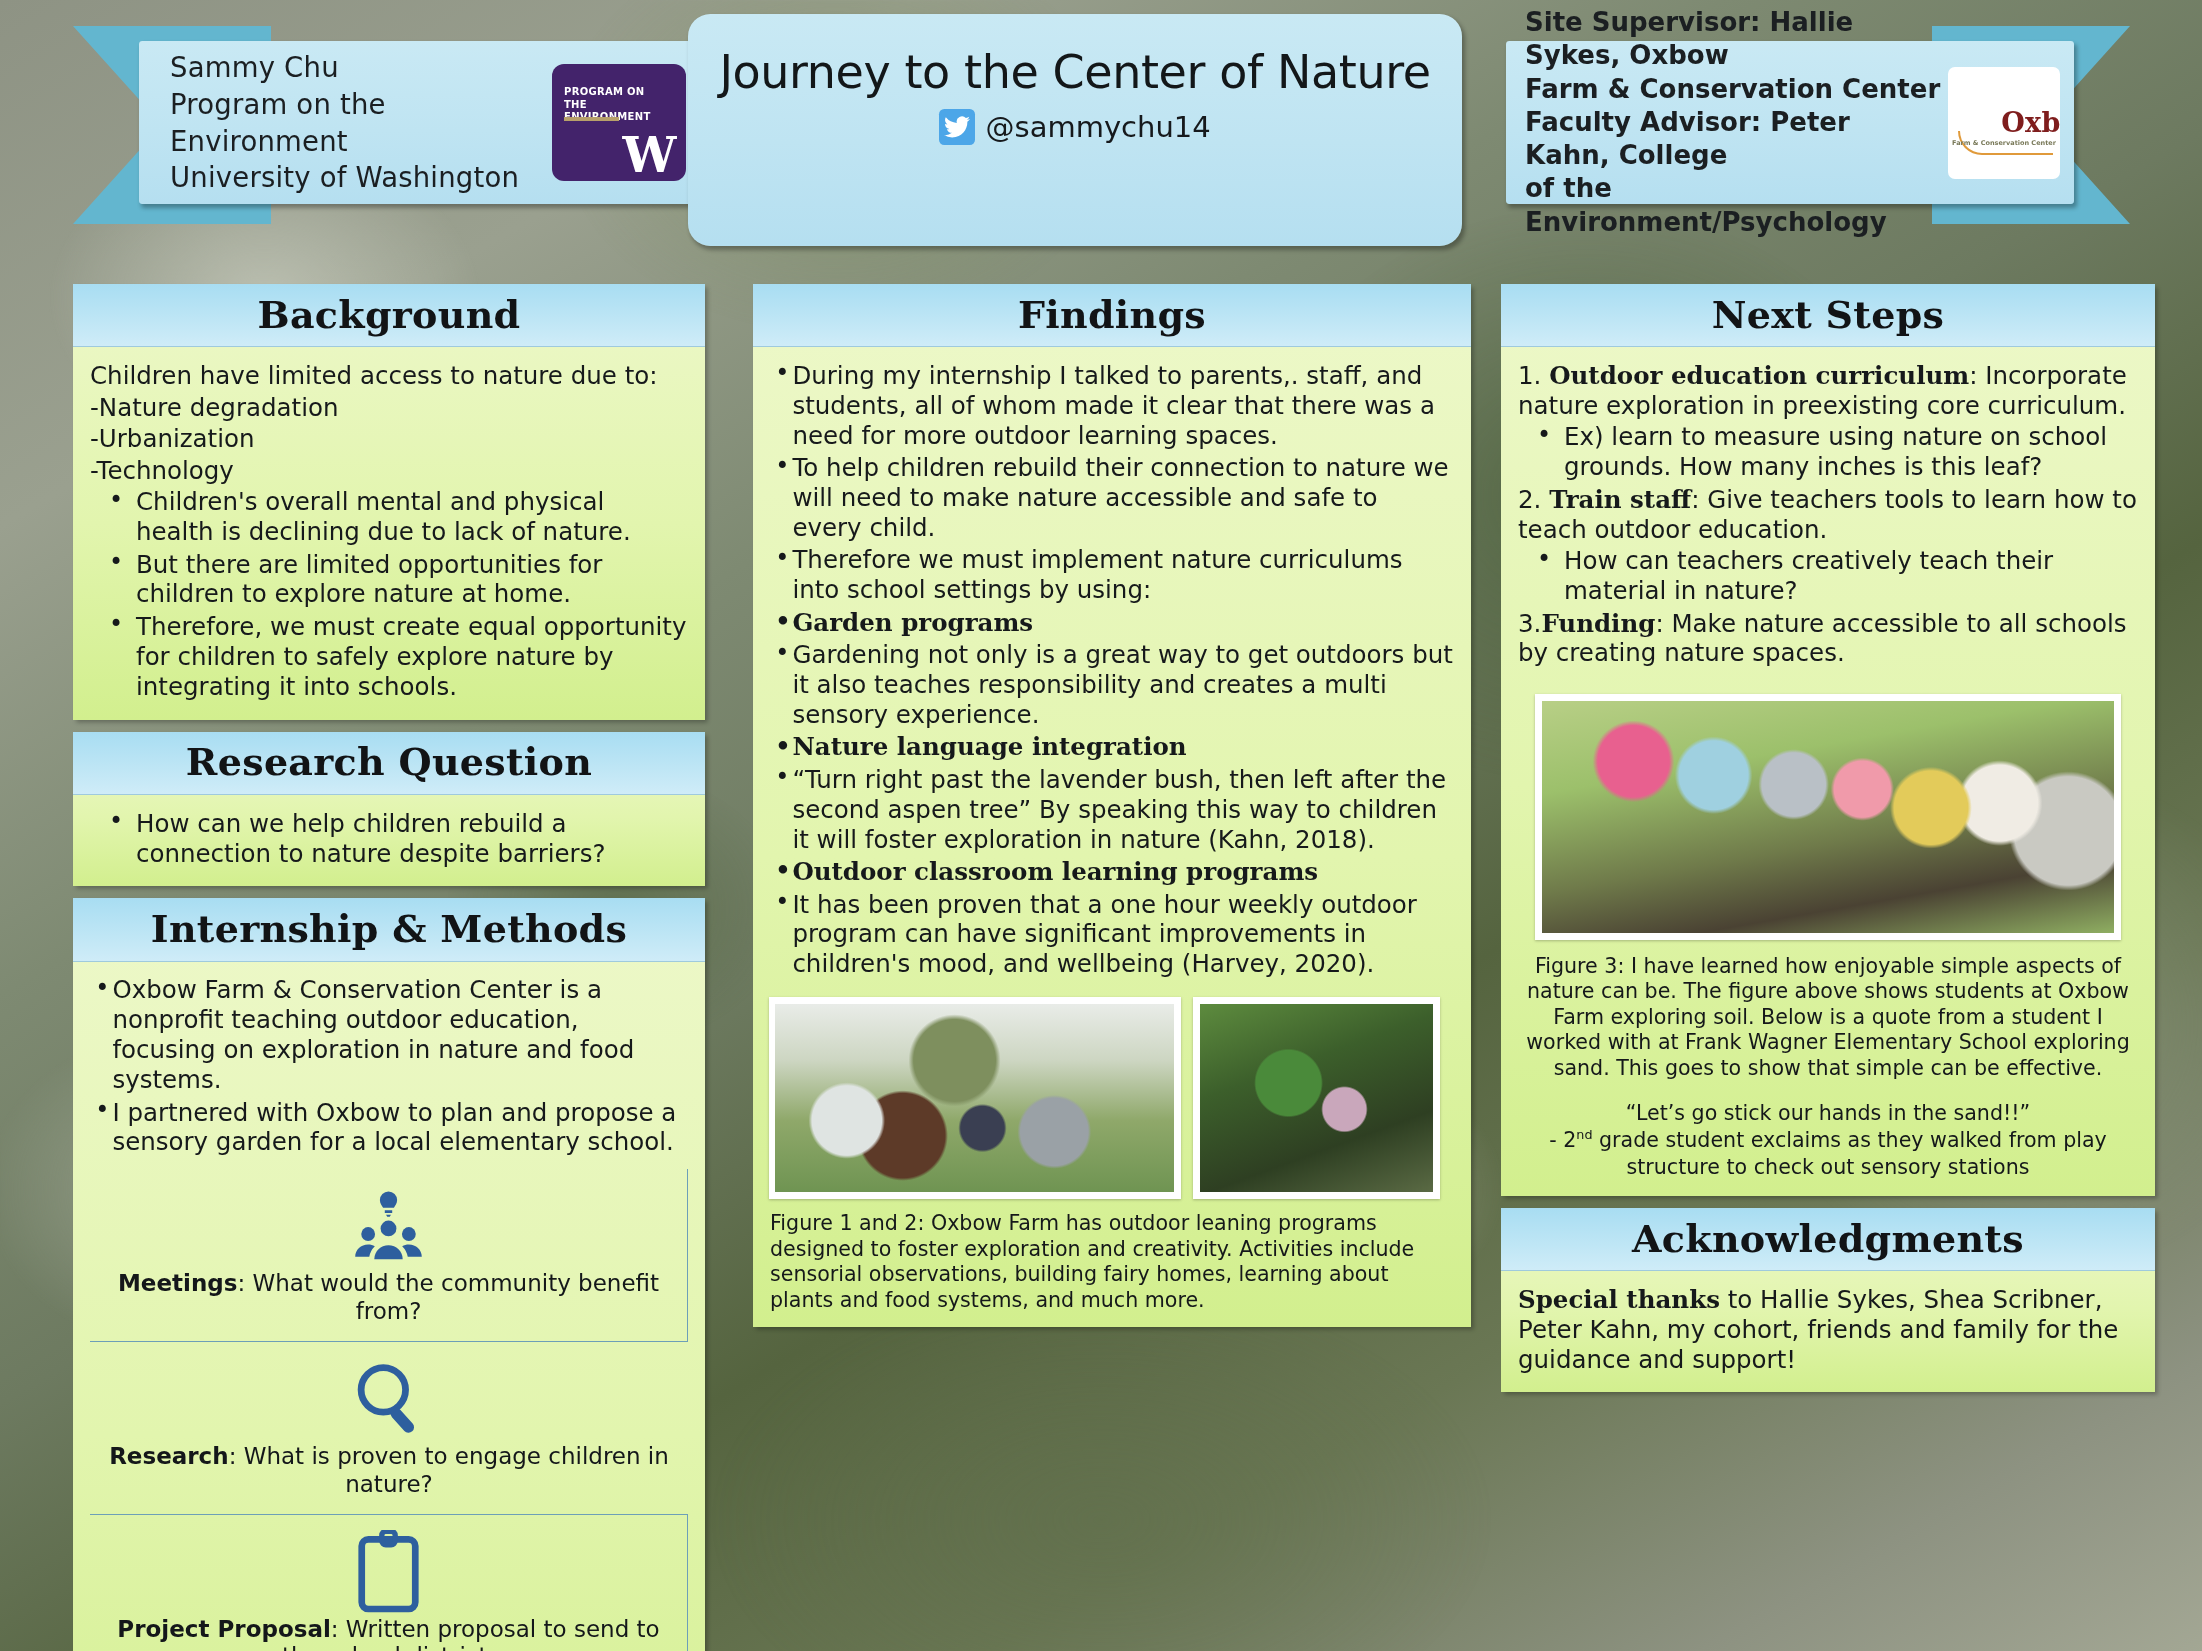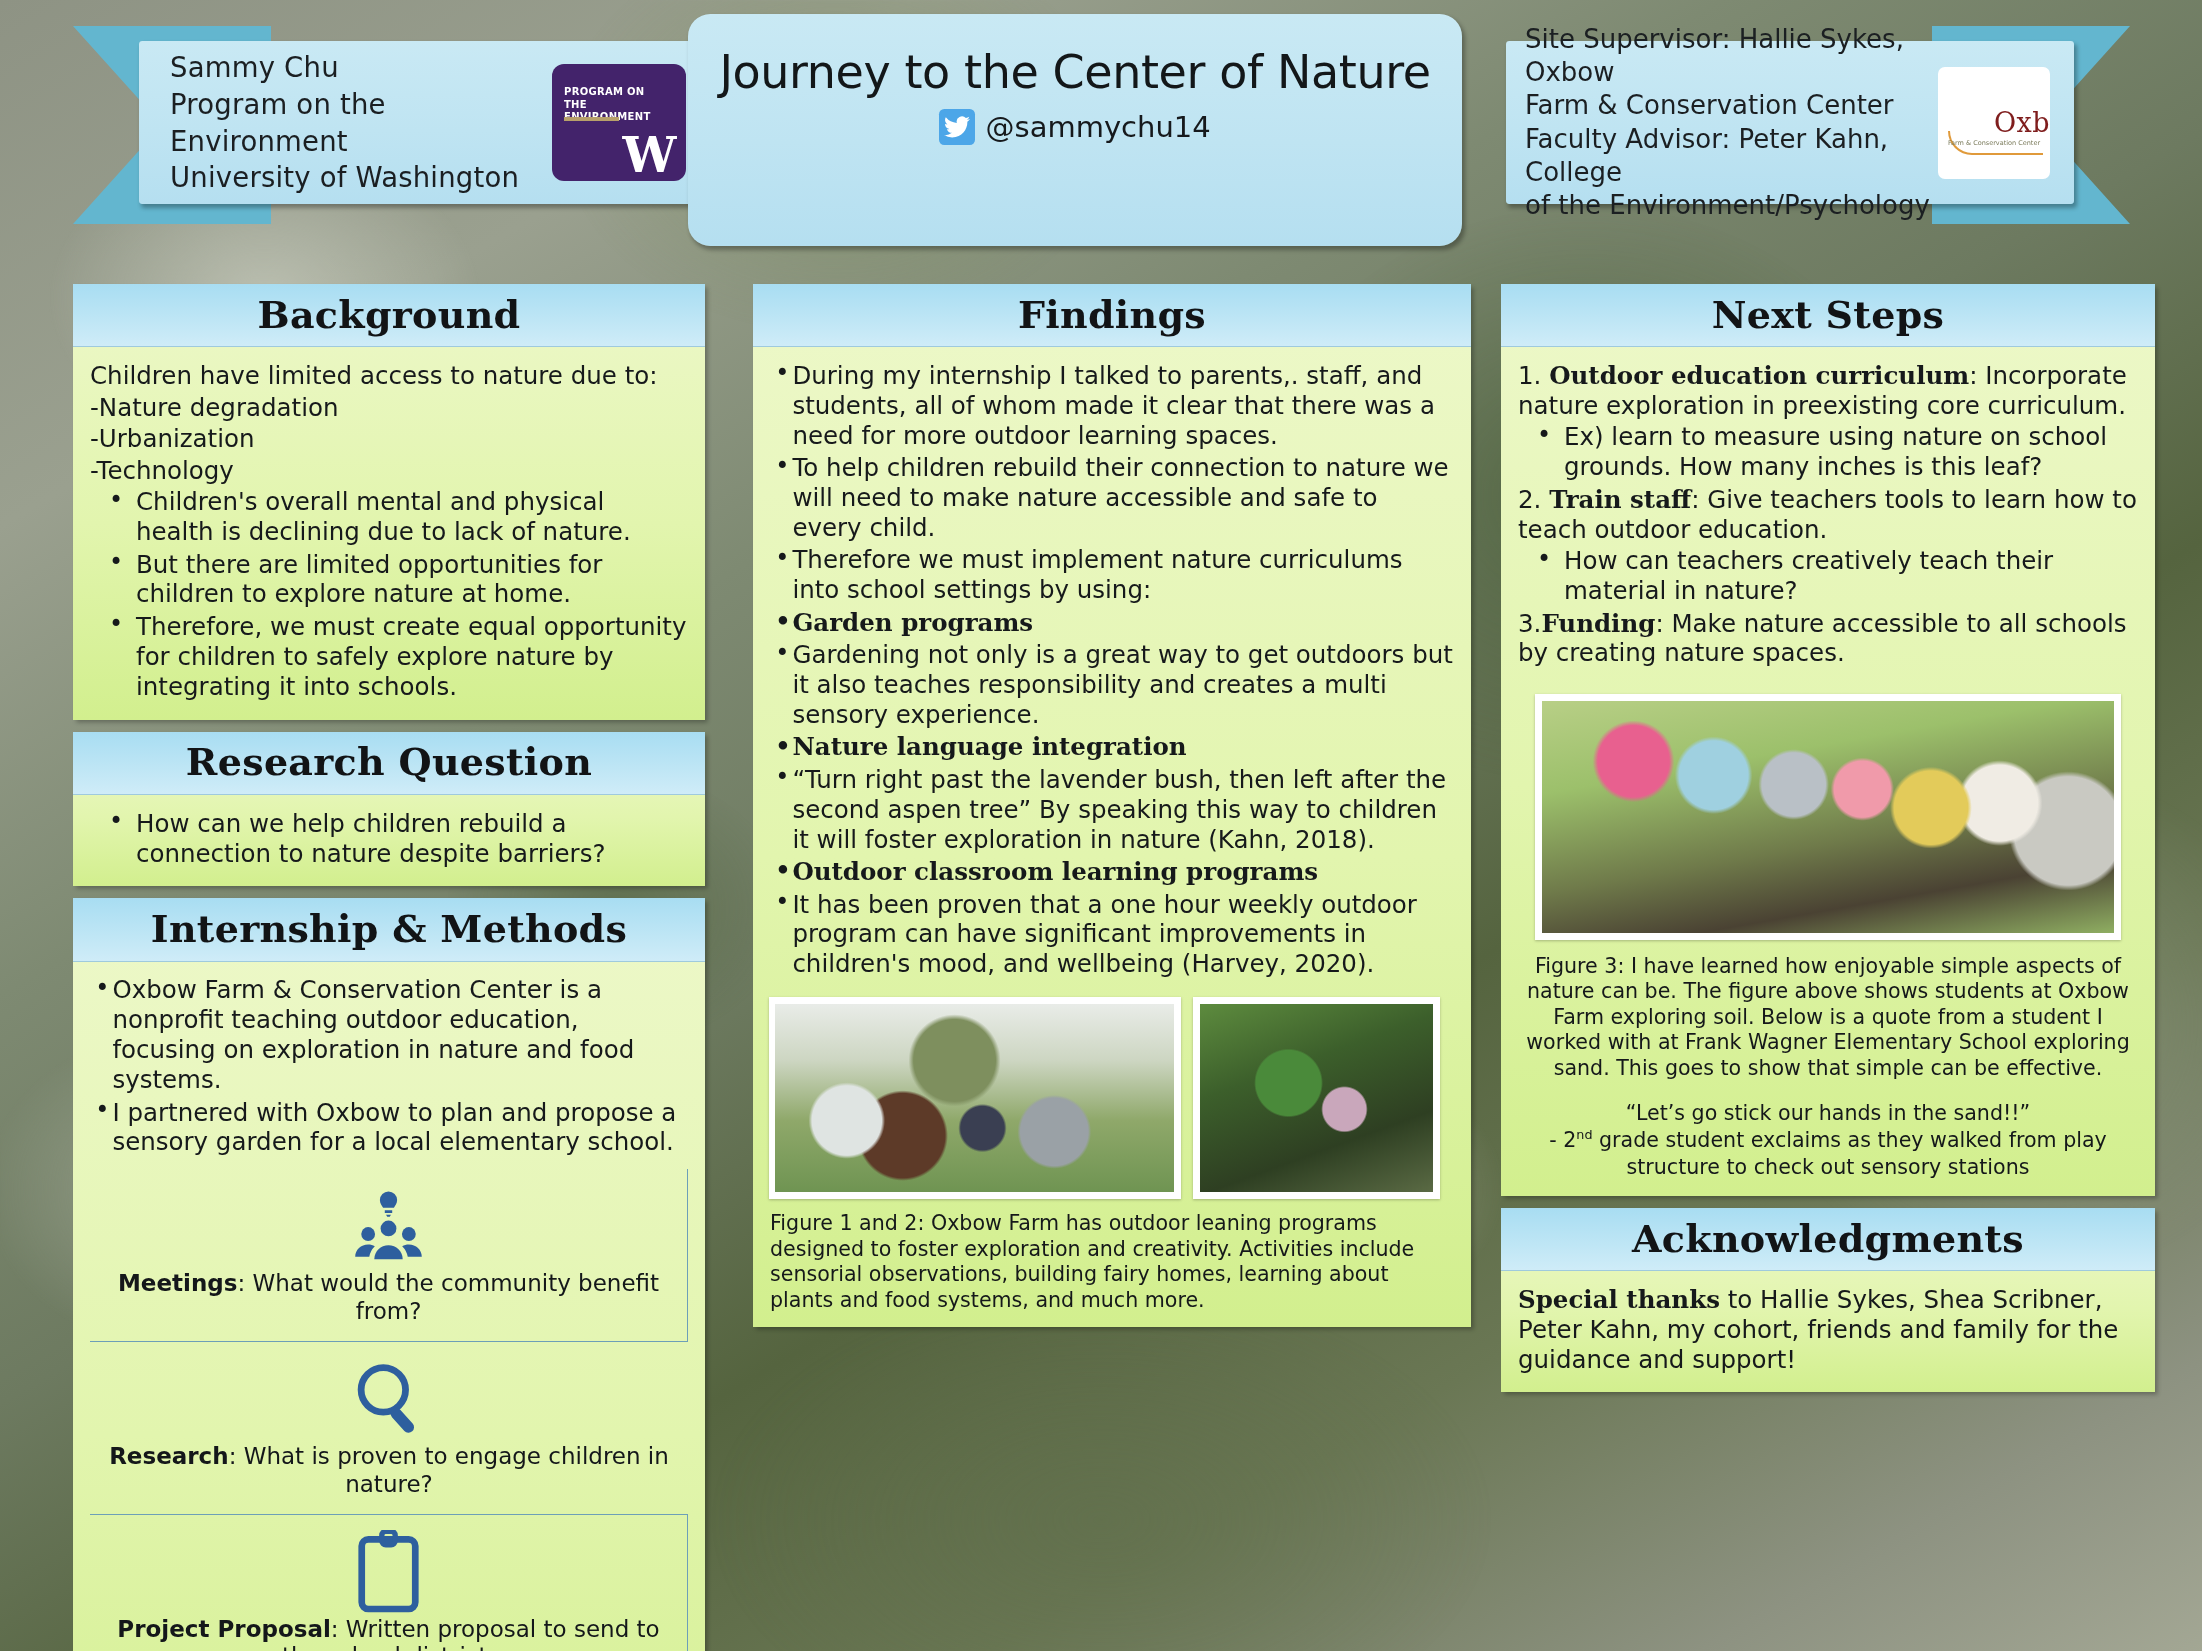--- a/index.html
+++ b/index.html
@@ -103,22 +103,23 @@
   }
   .tw-badge {
     width: 36px; height: 36px; background: #4ca6e8; border-radius: 5.2px;
     display: inline-flex; align-items: center; justify-content: center;
   }
 
   #hdr-right {
     right: 129px; top: 41px; width: 568px; height: 163px;
     border-radius: 3.4px;
     display: flex; align-items: center;
-    padding: 0 24px 0 19px;
+    padding: 0 14px 0 19px;
     box-sizing: border-box;
+    font-weight: bold;
   }
   #hdr-right .advisors {
     font-size: 26px; line-height: 1.28; color: #1b1f22; flex: 1;
   }
   #oxbow-logo {
     width: 112px; height: 112px; background: #ffffff;
     border-radius: 6.9px; flex: 0 0 auto; margin-left: 6.9px;
     position: relative; overflow: hidden;
   }
   #oxbow-logo .ox-word {

